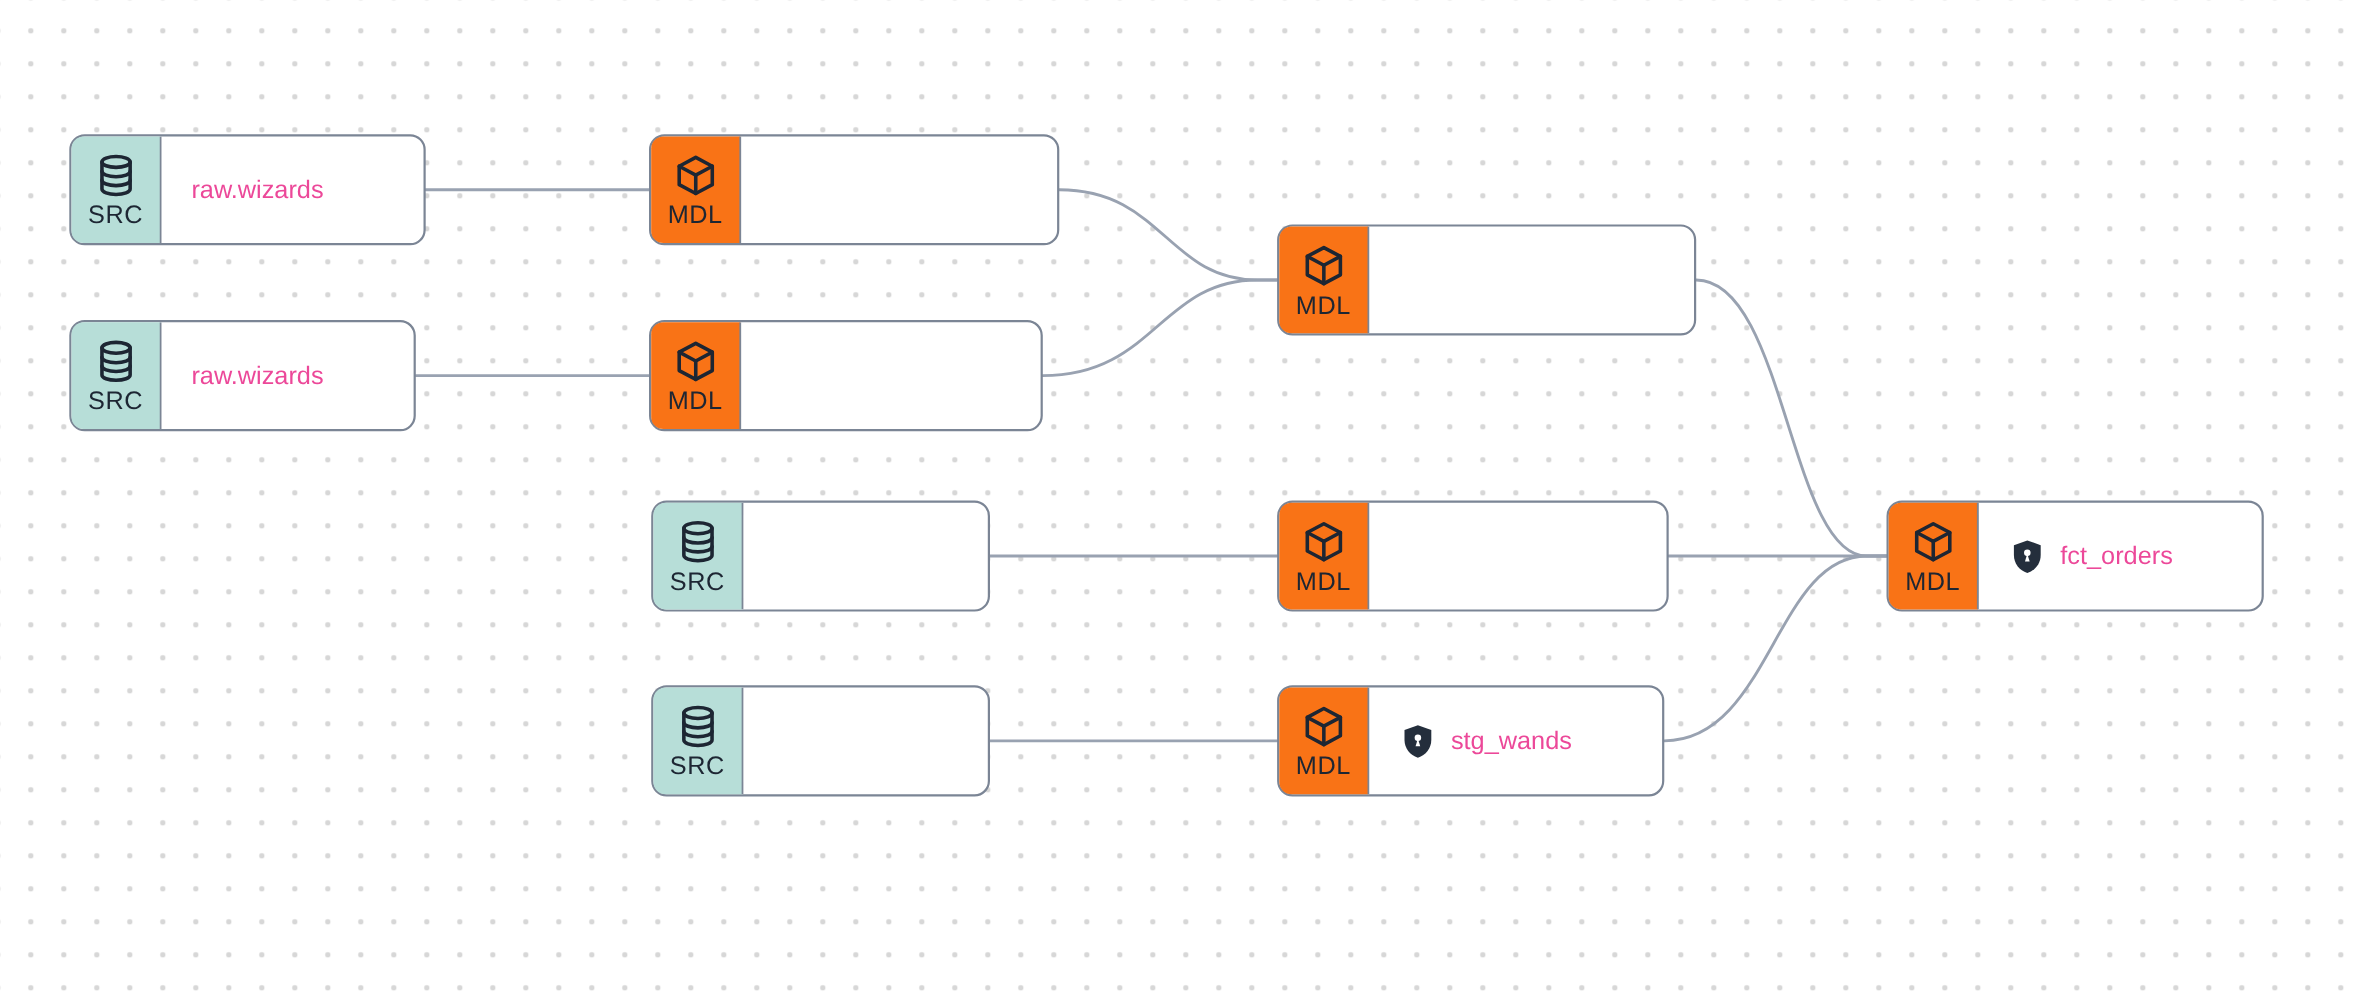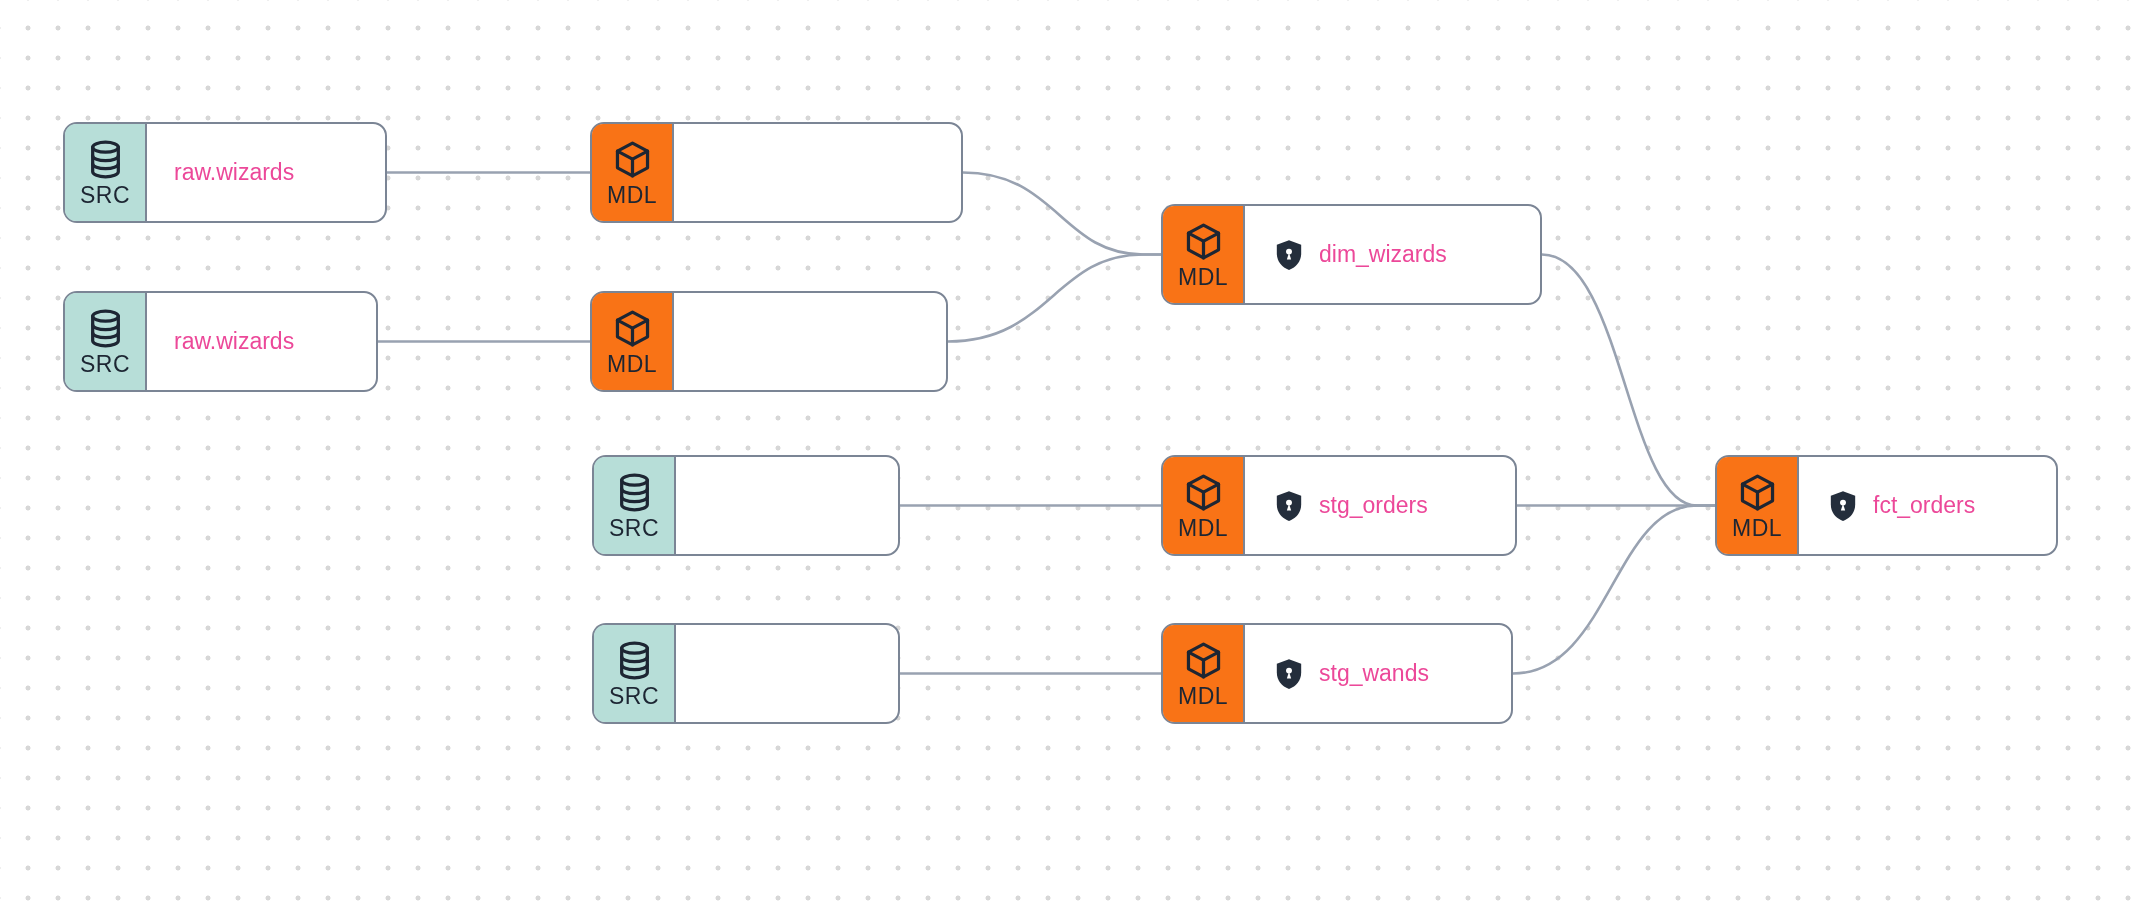--- a/index.html
+++ b/index.html
@@ -162,121 +162,101 @@
 
       <span class="type-icon cube-icon">
         <svg viewBox="0 0 24 24" fill="none" stroke="#1d2633" stroke-width="1.9" stroke-linecap="round" stroke-linejoin="round">
           <path d="M12 2.4 L20.8 7.1 V 16.9 L12 21.6 L3.2 16.9 V 7.1 Z"></path>
           <path d="M3.2 7.1 L12 11.8 L20.8 7.1"></path>
           <path d="M12 11.8 V 21.6"></path>
         </svg>
       </span>
       <span class="badge-label">MDL</span>
     </div>
+  </div>
+    <div class="node type-source no-shield" style="left: 592px; top: 455px; width: 308px; height: 101px;">
+    <div class="icon-section">
+      <span class="type-icon db-icon">
+        <svg viewBox="0 0 24 24" fill="none" stroke="#1d2633" stroke-width="1.9" stroke-linecap="round">
+          <ellipse cx="12" cy="4.8" rx="7.5" ry="2.9"></ellipse>
+          <path d="M4.5 4.8 V 19.2 c0 1.6 3.36 2.9 7.5 2.9 s7.5 -1.3 7.5 -2.9 V 4.8"></path>
+          <path d="M4.5 9.8 c0 1.6 3.36 2.9 7.5 2.9 s7.5 -1.3 7.5 -2.9"></path>
+          <path d="M4.5 14.5 c0 1.6 3.36 2.9 7.5 2.9 s7.5 -1.3 7.5 -2.9"></path>
+        </svg>
+      </span>
+
+      <span class="badge-label">SRC</span>
+    </div>
+  </div>
+    <div class="node type-model" style="left: 1161px; top: 455px; width: 356px; height: 101px;">
+    <div class="icon-section">
+
+      <span class="type-icon cube-icon">
+        <svg viewBox="0 0 24 24" fill="none" stroke="#1d2633" stroke-width="1.9" stroke-linecap="round" stroke-linejoin="round">
+          <path d="M12 2.4 L20.8 7.1 V 16.9 L12 21.6 L3.2 16.9 V 7.1 Z"></path>
+          <path d="M3.2 7.1 L12 11.8 L20.8 7.1"></path>
+          <path d="M12 11.8 V 21.6"></path>
+        </svg>
+      </span>
+      <span class="badge-label">MDL</span>
+    </div>
+  </div>
+    <div class="node type-source no-shield" style="left: 592px; top: 623px; width: 308px; height: 101px;">
+    <div class="icon-section">
+      <span class="type-icon db-icon">
+        <svg viewBox="0 0 24 24" fill="none" stroke="#1d2633" stroke-width="1.9" stroke-linecap="round">
+          <ellipse cx="12" cy="4.8" rx="7.5" ry="2.9"></ellipse>
+          <path d="M4.5 4.8 V 19.2 c0 1.6 3.36 2.9 7.5 2.9 s7.5 -1.3 7.5 -2.9 V 4.8"></path>
+          <path d="M4.5 9.8 c0 1.6 3.36 2.9 7.5 2.9 s7.5 -1.3 7.5 -2.9"></path>
+          <path d="M4.5 14.5 c0 1.6 3.36 2.9 7.5 2.9 s7.5 -1.3 7.5 -2.9"></path>
+        </svg>
+      </span>
+
+      <span class="badge-label">SRC</span>
+    </div>
+  </div>
+    <div class="node type-model" style="left: 1161px; top: 623px; width: 352px; height: 101px;">
+    <div class="icon-section">
+
+      <span class="type-icon cube-icon">
+        <svg viewBox="0 0 24 24" fill="none" stroke="#1d2633" stroke-width="1.9" stroke-linecap="round" stroke-linejoin="round">
+          <path d="M12 2.4 L20.8 7.1 V 16.9 L12 21.6 L3.2 16.9 V 7.1 Z"></path>
+          <path d="M3.2 7.1 L12 11.8 L20.8 7.1"></path>
+          <path d="M12 11.8 V 21.6"></path>
+        </svg>
+      </span>
+      <span class="badge-label">MDL</span>
+    </div>
     <div class="node-body">
       <span class="shield-icon">
         <svg viewBox="0 0 24 24">
           <path fill="#242e3c" d="M12 1.6 L20.6 4.7 V 10.9 C20.6 16.5 17.1 20.7 12 22.5 C6.9 20.7 3.4 16.5 3.4 10.9 V 4.7 Z"></path>
           <circle cx="12" cy="9.6" r="2.1" fill="#ffffff"></circle>
           <path d="M12 10.2 L13.5 15.1 H10.5 Z" fill="#ffffff"></path>
         </svg>
       </span>
-      <span class="node-label">dim_wizards</span>
-    </div>
-  </div>
-    <div class="node type-source no-shield" style="left: 592px; top: 455px; width: 308px; height: 101px;">
-    <div class="icon-section">
-      <span class="type-icon db-icon">
-        <svg viewBox="0 0 24 24" fill="none" stroke="#1d2633" stroke-width="1.9" stroke-linecap="round">
-          <ellipse cx="12" cy="4.8" rx="7.5" ry="2.9"></ellipse>
-          <path d="M4.5 4.8 V 19.2 c0 1.6 3.36 2.9 7.5 2.9 s7.5 -1.3 7.5 -2.9 V 4.8"></path>
-          <path d="M4.5 9.8 c0 1.6 3.36 2.9 7.5 2.9 s7.5 -1.3 7.5 -2.9"></path>
-          <path d="M4.5 14.5 c0 1.6 3.36 2.9 7.5 2.9 s7.5 -1.3 7.5 -2.9"></path>
-        </svg>
-      </span>
-
-      <span class="badge-label">SRC</span>
-    </div>
-  </div>
-    <div class="node type-model" style="left: 1161px; top: 455px; width: 356px; height: 101px;">
+      <span class="node-label">stg_wands</span>
+    </div>
+  </div>
+    <div class="node type-model" style="left: 1715px; top: 455px; width: 343px; height: 101px;">
     <div class="icon-section">
 
       <span class="type-icon cube-icon">
         <svg viewBox="0 0 24 24" fill="none" stroke="#1d2633" stroke-width="1.9" stroke-linecap="round" stroke-linejoin="round">
           <path d="M12 2.4 L20.8 7.1 V 16.9 L12 21.6 L3.2 16.9 V 7.1 Z"></path>
           <path d="M3.2 7.1 L12 11.8 L20.8 7.1"></path>
           <path d="M12 11.8 V 21.6"></path>
         </svg>
       </span>
       <span class="badge-label">MDL</span>
     </div>
     <div class="node-body">
       <span class="shield-icon">
         <svg viewBox="0 0 24 24">
           <path fill="#242e3c" d="M12 1.6 L20.6 4.7 V 10.9 C20.6 16.5 17.1 20.7 12 22.5 C6.9 20.7 3.4 16.5 3.4 10.9 V 4.7 Z"></path>
           <circle cx="12" cy="9.6" r="2.1" fill="#ffffff"></circle>
           <path d="M12 10.2 L13.5 15.1 H10.5 Z" fill="#ffffff"></path>
         </svg>
       </span>
-      <span class="node-label">stg_orders</span>
-    </div>
-  </div>
-    <div class="node type-source no-shield" style="left: 592px; top: 623px; width: 308px; height: 101px;">
-    <div class="icon-section">
-      <span class="type-icon db-icon">
-        <svg viewBox="0 0 24 24" fill="none" stroke="#1d2633" stroke-width="1.9" stroke-linecap="round">
-          <ellipse cx="12" cy="4.8" rx="7.5" ry="2.9"></ellipse>
-          <path d="M4.5 4.8 V 19.2 c0 1.6 3.36 2.9 7.5 2.9 s7.5 -1.3 7.5 -2.9 V 4.8"></path>
-          <path d="M4.5 9.8 c0 1.6 3.36 2.9 7.5 2.9 s7.5 -1.3 7.5 -2.9"></path>
-          <path d="M4.5 14.5 c0 1.6 3.36 2.9 7.5 2.9 s7.5 -1.3 7.5 -2.9"></path>
-        </svg>
-      </span>
-
-      <span class="badge-label">SRC</span>
-    </div>
-  </div>
-    <div class="node type-model" style="left: 1161px; top: 623px; width: 352px; height: 101px;">
-    <div class="icon-section">
-
-      <span class="type-icon cube-icon">
-        <svg viewBox="0 0 24 24" fill="none" stroke="#1d2633" stroke-width="1.9" stroke-linecap="round" stroke-linejoin="round">
-          <path d="M12 2.4 L20.8 7.1 V 16.9 L12 21.6 L3.2 16.9 V 7.1 Z"></path>
-          <path d="M3.2 7.1 L12 11.8 L20.8 7.1"></path>
-          <path d="M12 11.8 V 21.6"></path>
-        </svg>
-      </span>
-      <span class="badge-label">MDL</span>
-    </div>
-    <div class="node-body">
-      <span class="shield-icon">
-        <svg viewBox="0 0 24 24">
-          <path fill="#242e3c" d="M12 1.6 L20.6 4.7 V 10.9 C20.6 16.5 17.1 20.7 12 22.5 C6.9 20.7 3.4 16.5 3.4 10.9 V 4.7 Z"></path>
-          <circle cx="12" cy="9.6" r="2.1" fill="#ffffff"></circle>
-          <path d="M12 10.2 L13.5 15.1 H10.5 Z" fill="#ffffff"></path>
-        </svg>
-      </span>
-      <span class="node-label">stg_wands</span>
-    </div>
-  </div>
-    <div class="node type-model" style="left: 1715px; top: 455px; width: 343px; height: 101px;">
-    <div class="icon-section">
-
-      <span class="type-icon cube-icon">
-        <svg viewBox="0 0 24 24" fill="none" stroke="#1d2633" stroke-width="1.9" stroke-linecap="round" stroke-linejoin="round">
-          <path d="M12 2.4 L20.8 7.1 V 16.9 L12 21.6 L3.2 16.9 V 7.1 Z"></path>
-          <path d="M3.2 7.1 L12 11.8 L20.8 7.1"></path>
-          <path d="M12 11.8 V 21.6"></path>
-        </svg>
-      </span>
-      <span class="badge-label">MDL</span>
-    </div>
-    <div class="node-body">
-      <span class="shield-icon">
-        <svg viewBox="0 0 24 24">
-          <path fill="#242e3c" d="M12 1.6 L20.6 4.7 V 10.9 C20.6 16.5 17.1 20.7 12 22.5 C6.9 20.7 3.4 16.5 3.4 10.9 V 4.7 Z"></path>
-          <circle cx="12" cy="9.6" r="2.1" fill="#ffffff"></circle>
-          <path d="M12 10.2 L13.5 15.1 H10.5 Z" fill="#ffffff"></path>
-        </svg>
-      </span>
       <span class="node-label">fct_orders</span>
     </div>
   </div>
   </div>
 
 </body></html>

